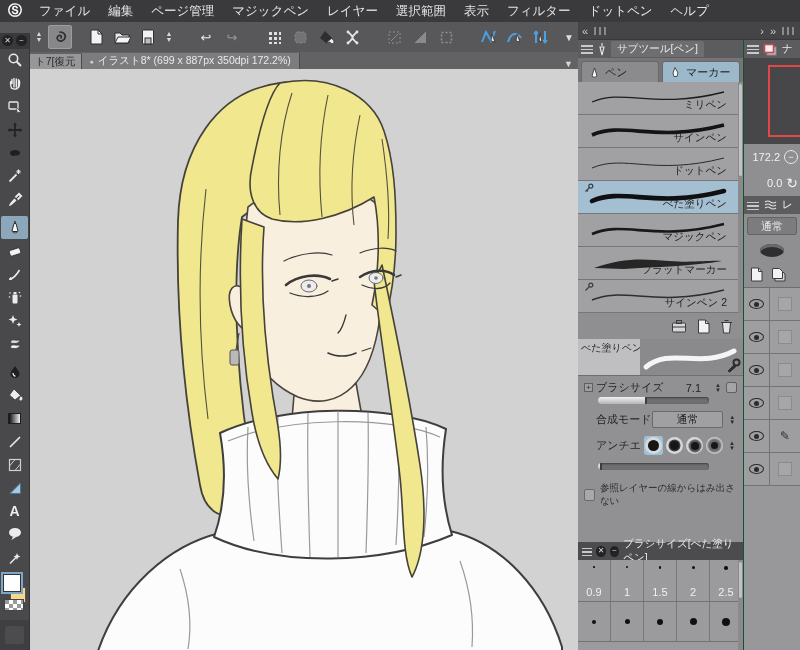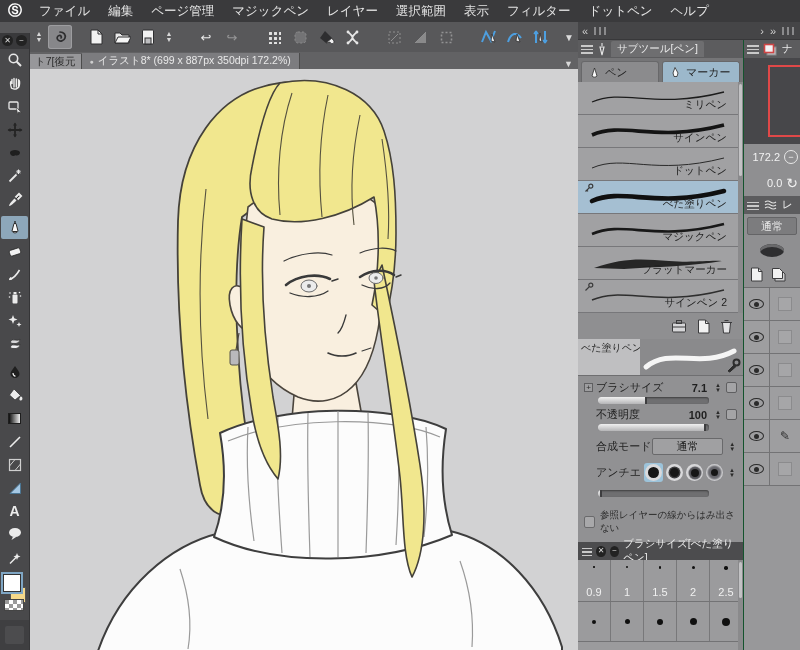--- a/index.html
+++ b/index.html
@@ -92,21 +92,21 @@
 
   
   .tp-preview { height:37px; display:flex; align-items:stretch; background:#8a8a8c; border-bottom:1px solid #6f6f71; flex:0 0 auto; }
   .tp-name { width:62px; background:#bfbfc1; color:#2a2a2a; font-size:10px; padding:2px 3px; overflow:hidden; white-space:nowrap; }
   .tp-curve { flex:1; position:relative; }
   .tp-wrench { position:absolute; right:2px; bottom:2px; }
   .tpbody { flex:0 0 166px; background:#919193; font-size:11px; color:#1f1f1f; padding:4px 6px 0 6px; }
   .prow { margin-bottom:3px; }
   .prow .line1 { display:flex; align-items:center; height:15px; }
   .prow .lab { flex:1; white-space:nowrap; }
-  .prow .val { width:30px; text-align:right; margin-right:6px;font-weight:bold; }
+  .prow .val { width:30px; text-align:right; margin-right:12px; }
   .minispin { display:flex; flex-direction:column; line-height:5px; font-size:6px; color:#2a2a2a; width:10px; align-items:center; }
   .sqbtn { width:11px; height:11px; border:1px solid #5f5f61; background:#a4a4a6; margin-left:3px; border-radius:2px; }
   .slider { height:7px; margin:2px 28px 2px 14px; background:#6f6f71; border-radius:3px;
     box-shadow:inset 0 1px 2px rgba(0,0,0,.45); position:relative; }
   .slider .fill { position:absolute; left:0; top:0; bottom:0; border-radius:3px 0 0 3px;
     background:linear-gradient(180deg,#f0f0f0,#b5b5b7); border-right:2px solid #3d3d3f; }
   .plus { width:9px; height:9px; border:1px solid #5f5f61; font-size:8px; line-height:7px; text-align:center;
     margin-right:3px; color:#2a2a2a; background:#9d9d9f; }
   .blendbtn { width:74px; height:17px; background:#a0a0a2; border:1px solid #69696b; border-radius:2px;
     display:flex; align-items:center; justify-content:center; font-size:11px; color:#222; margin-right:4px; }
@@ -626,34 +626,20 @@
                   <span>▲</span>
                   <span>▼</span>
                 </span>
             <span class="sqbtn"></span>
           </div>
           <div class="slider">
                 <div class="fill" style="width:44%"></div>
               </div>
         </div>
 
-        <div class="prow">
-          <div class="line1">
-            <span class="lab" style="padding-left:12px">不透明度</span>
-            <span class="val">100</span>
-            <span class="minispin">
-                  <span>▲</span>
-                  <span>▼</span>
-                </span>
-            <span class="sqbtn"></span>
-          </div>
-          <div class="slider">
-                <div class="fill" style="width:97%"></div>
-              </div>
-        </div>
 
         <div class="prow" style="margin-top:8px">
           <div class="line1">
             <span class="lab" style="padding-left:12px">合成モード</span>
             <span class="blendbtn">通常</span>
             <span class="minispin">
                   <span>▲</span>
                   <span>▼</span>
                 </span>
           </div>

